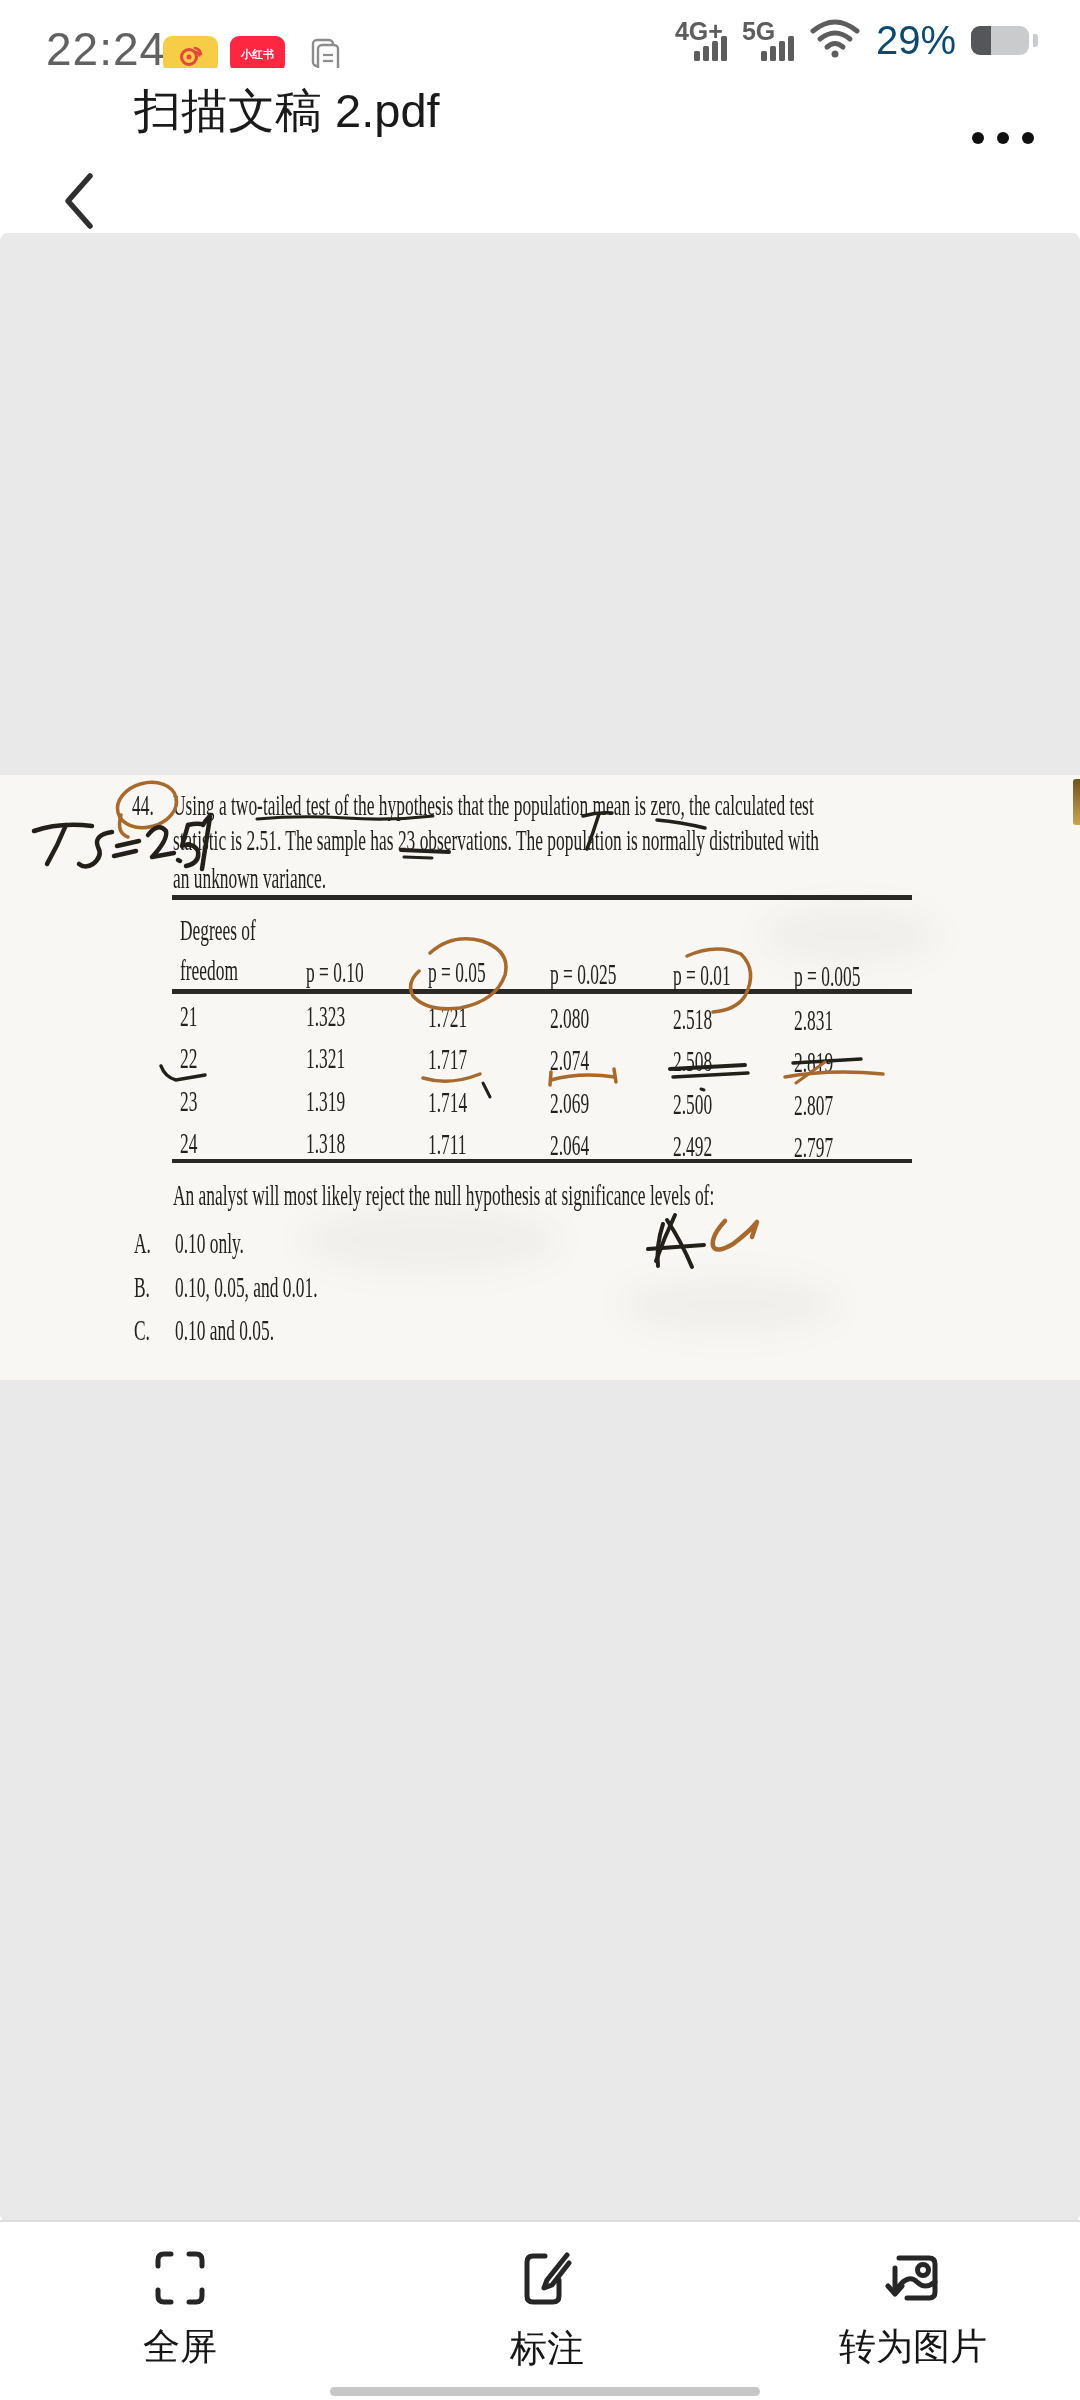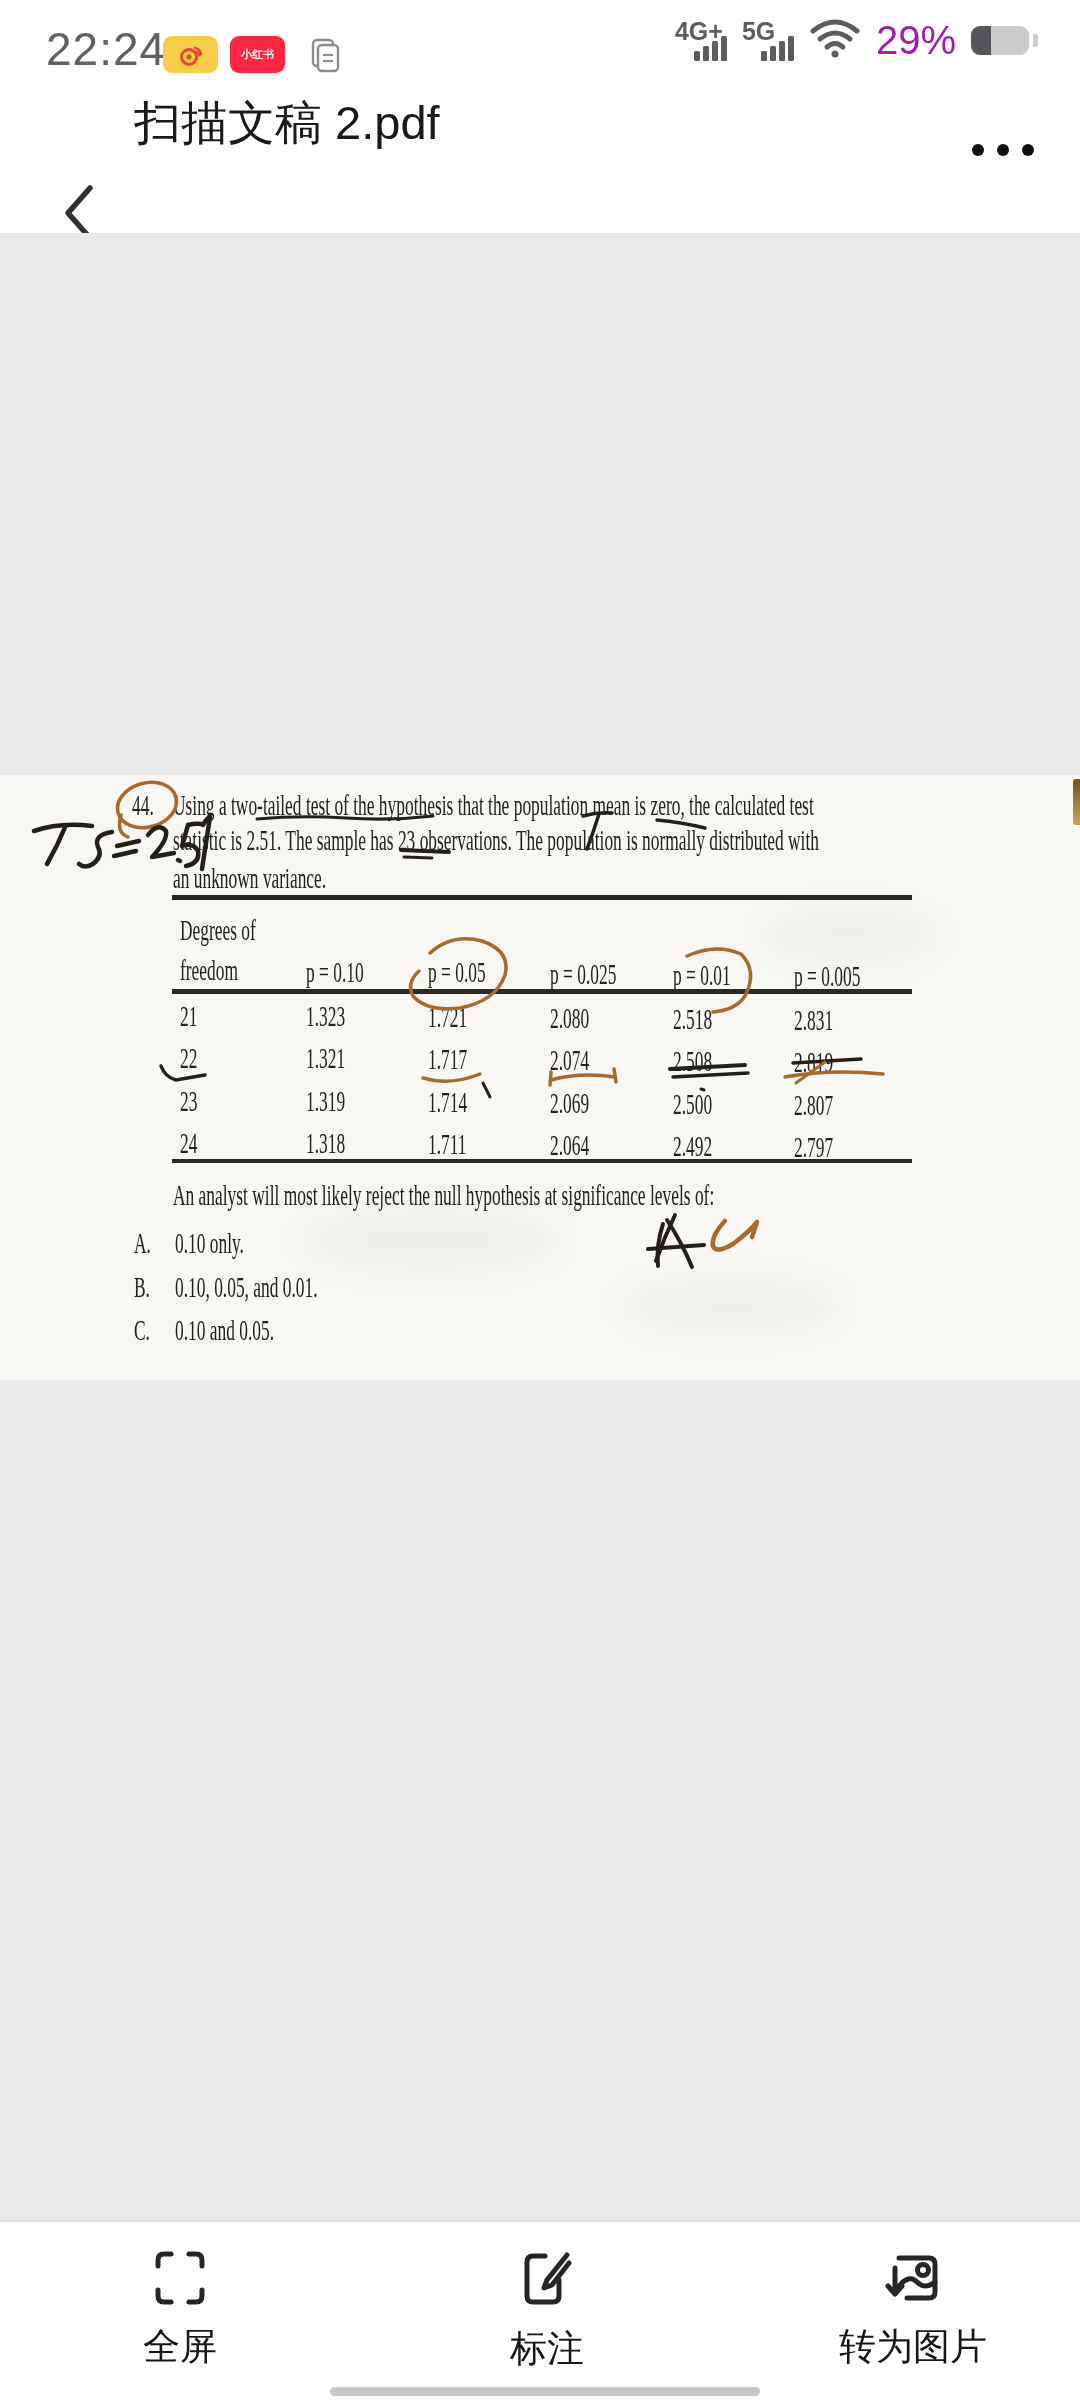--- a/index.html
+++ b/index.html
@@ -12,36 +12,36 @@
   .sb-icons{position:absolute;left:163px;top:36px;display:flex;gap:12px;align-items:center;}
   .appicon{width:55px;height:37px;border-radius:9px;display:flex;align-items:center;justify-content:center;}
   .weibo{background:#f7cd48;}
   .xhs{background:#fe2742;color:#fff;font-size:11px;font-weight:bold;letter-spacing:0;}
   .docs{background:transparent;}
   .sb-right{position:absolute;right:42px;top:0;height:80px;display:flex;align-items:center;gap:15px;}
   .sig{position:relative;width:52px;height:46px;}
   .sig .lbl{position:absolute;left:0;top:0;font-size:25px;font-weight:bold;color:#5d5d5d;}
   .bars{position:absolute;right:0;bottom:2px;display:flex;align-items:flex-end;gap:3px;}
   .bars i{display:block;width:6px;background:#5d5d5d;border-radius:1.5px;}
-  .pct{font-size:40px;color:#a21caf;}
+  .pct{font-size:40px;color:#0c4a6e;}
   .battery{position:relative;width:58px;height:29px;border-radius:9px;background:#c9cbcd;overflow:hidden;}
   .battery .fill{position:absolute;left:0;top:0;bottom:0;width:35%;background:#54565a;}
   .battery-nub{width:5px;height:13px;background:#c9cbcd;border-radius:0 3px 3px 0;margin-left:-11px;}
 
   
-  .header{position:absolute;left:0;top:80px;width:1080px;height:151px;background:#fff;}
+  .header{position:absolute;left:0;top:68px;width:1080px;height:151px;background:#fff;}
   .back{position:absolute;left:62px;top:104px;}
   .title{position:absolute;left:134px;top:12px;font-size:47px;color:#1a1a1a;}
   .subtitle{position:absolute;left:137px;top:78px;font-size:30px;color:#9e9e9e;}
   .menu-dots{position:absolute;right:46px;top:64px;display:flex;gap:13px;}
   .menu-dots i{width:12px;height:12px;border-radius:50%;background:#101010;display:block;}
   .header-divider{position:absolute;left:0;top:231px;width:1080px;height:2px;background:#e3e3e3;}
 
   
-  .content{position:absolute;left:0;top:233px;width:1080px;height:1989px;background:#e9e9e9;}
+  .content{position:absolute;left:0;top:233px;width:1080px;height:1989px;background:#e9e9e9;border-radius:8px;}
 
   .page{position:absolute;left:0;top:542px;width:1080px;height:605px;background:#f8f7f4;}
   .smudge{position:absolute;background:rgba(110,104,92,0.05);border-radius:50%;filter:blur(14px);}
   .page-edge-mark{position:absolute;right:0;top:4px;width:7px;height:46px;
     background:linear-gradient(#6f531e,#c8a555);border-radius:3px 0 0 3px;}
 
   .doc{position:absolute;inset:0;color:#23211f;font-family:"Liberation Serif",serif;font-size:29px;}
   .cond{display:inline-block;transform:scaleX(0.6);transform-origin:0 50%;white-space:nowrap;}
   .abs{position:absolute;}
   .bold{font-weight:normal;}

